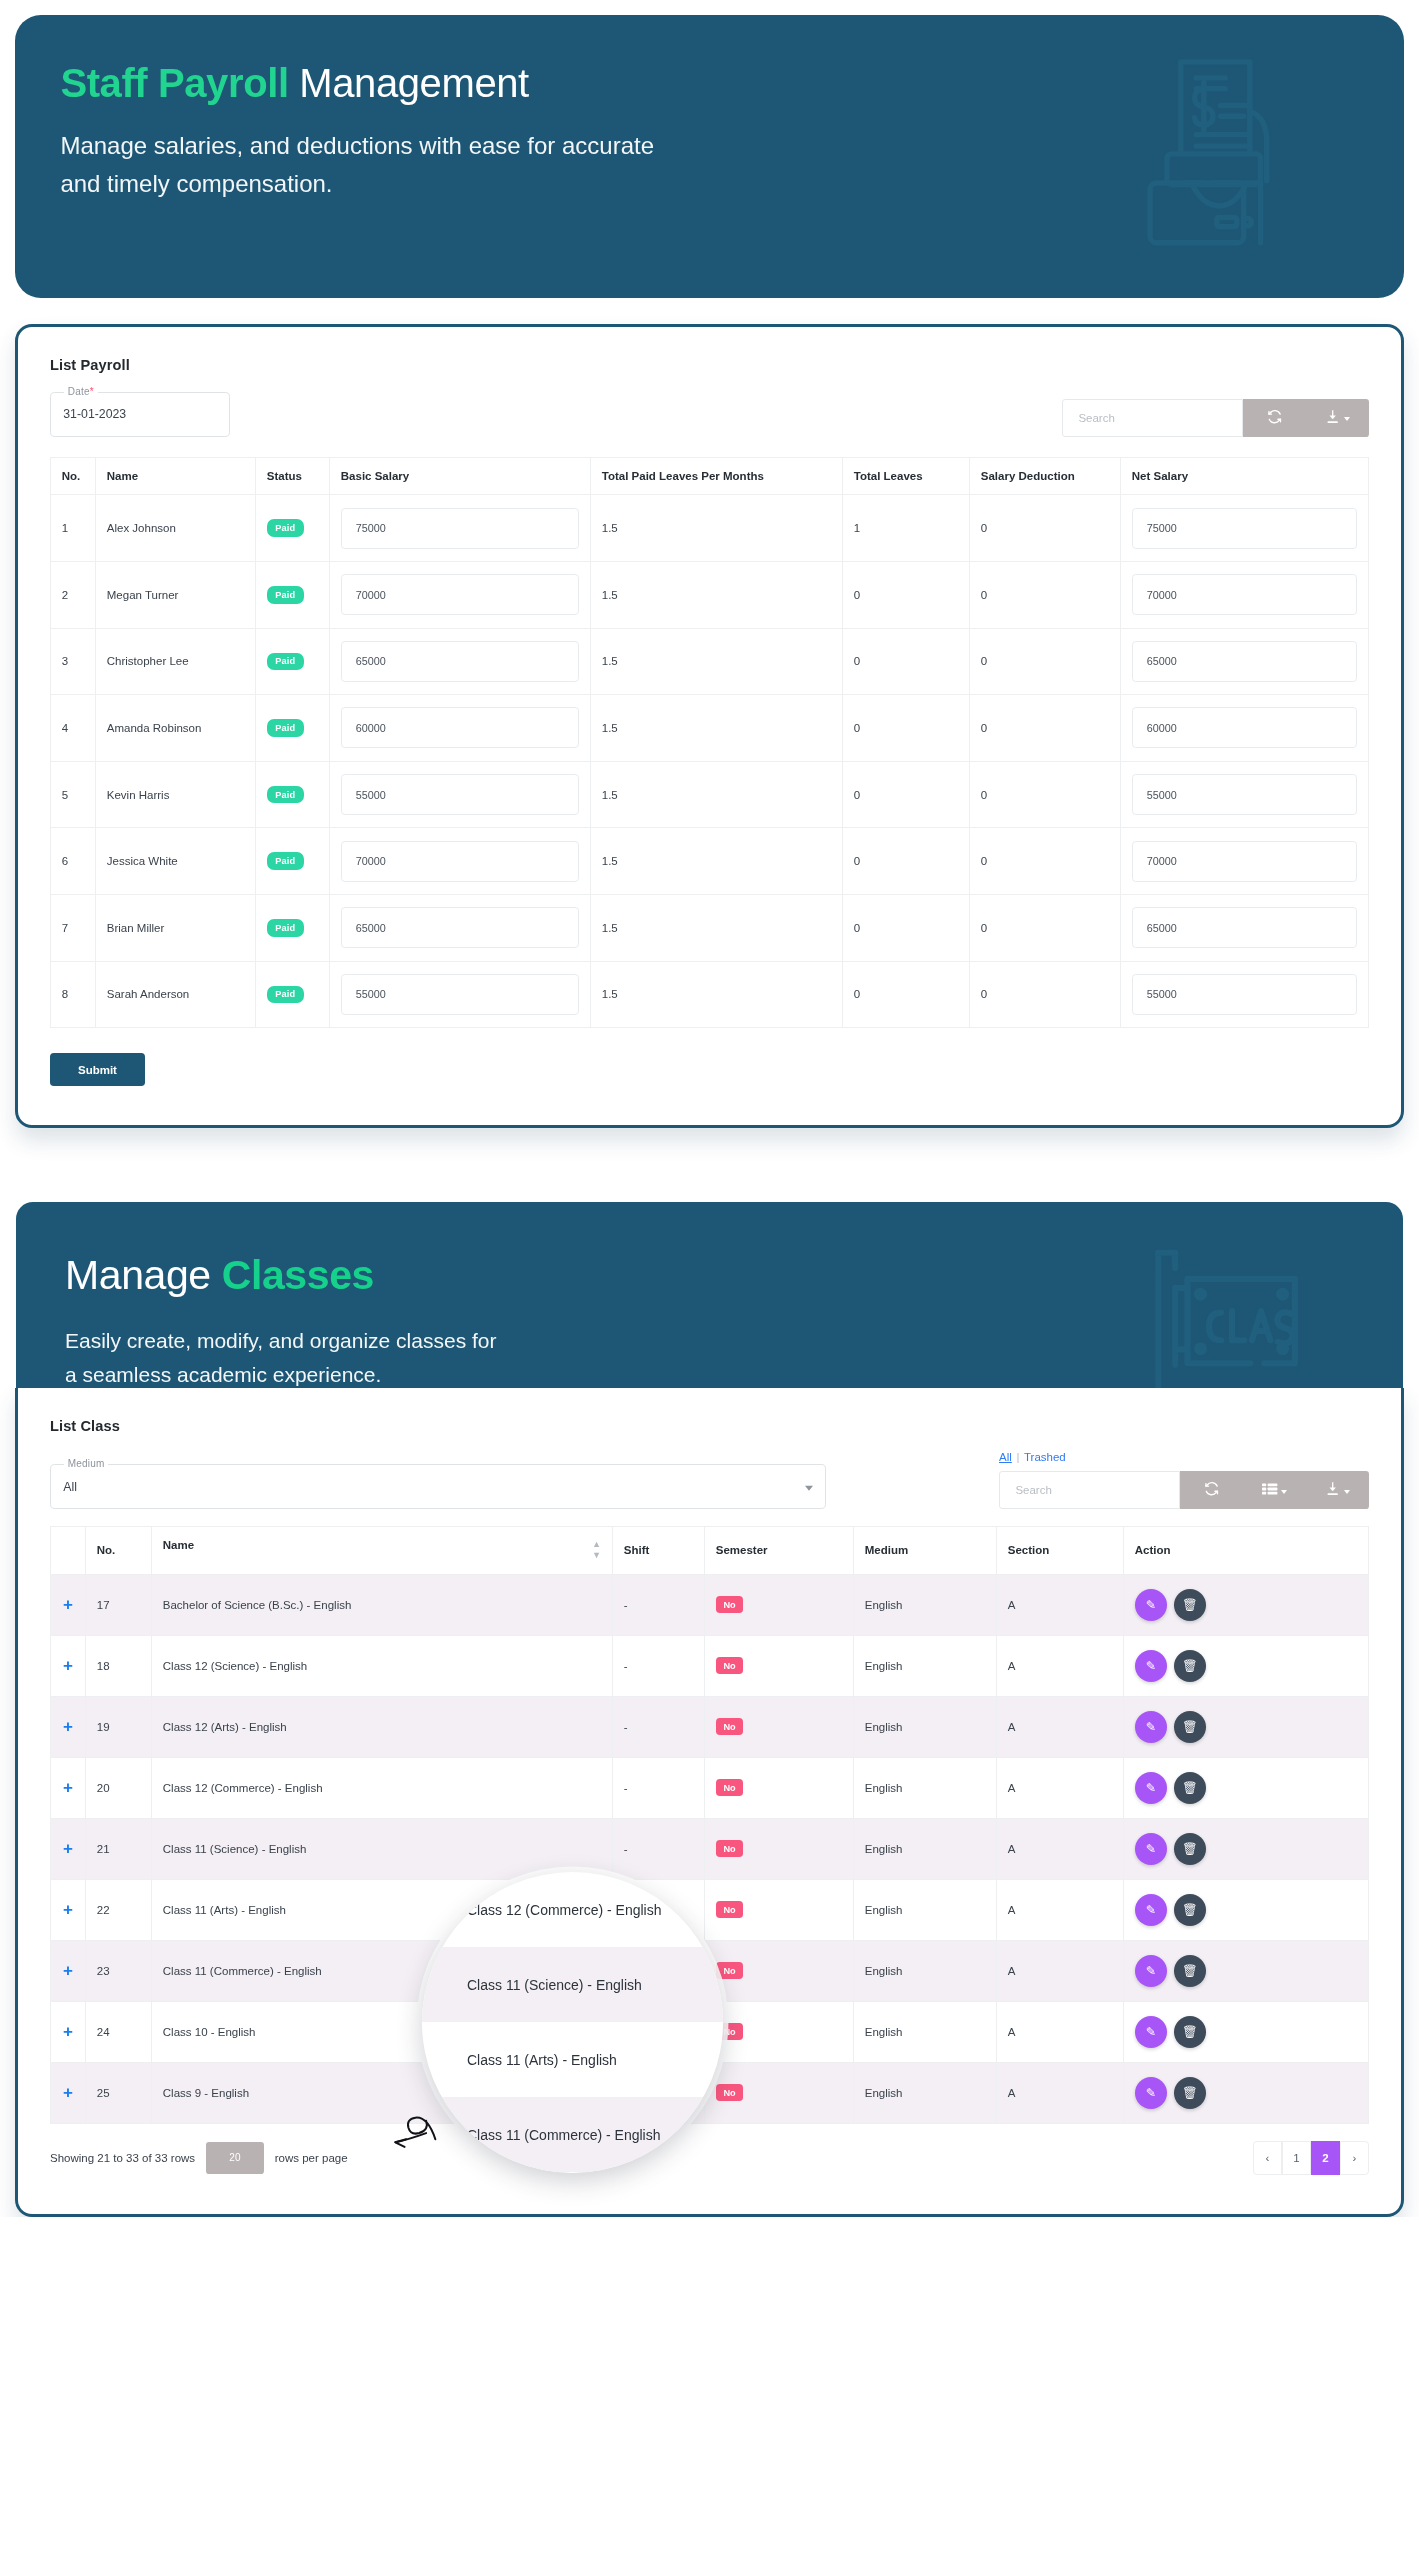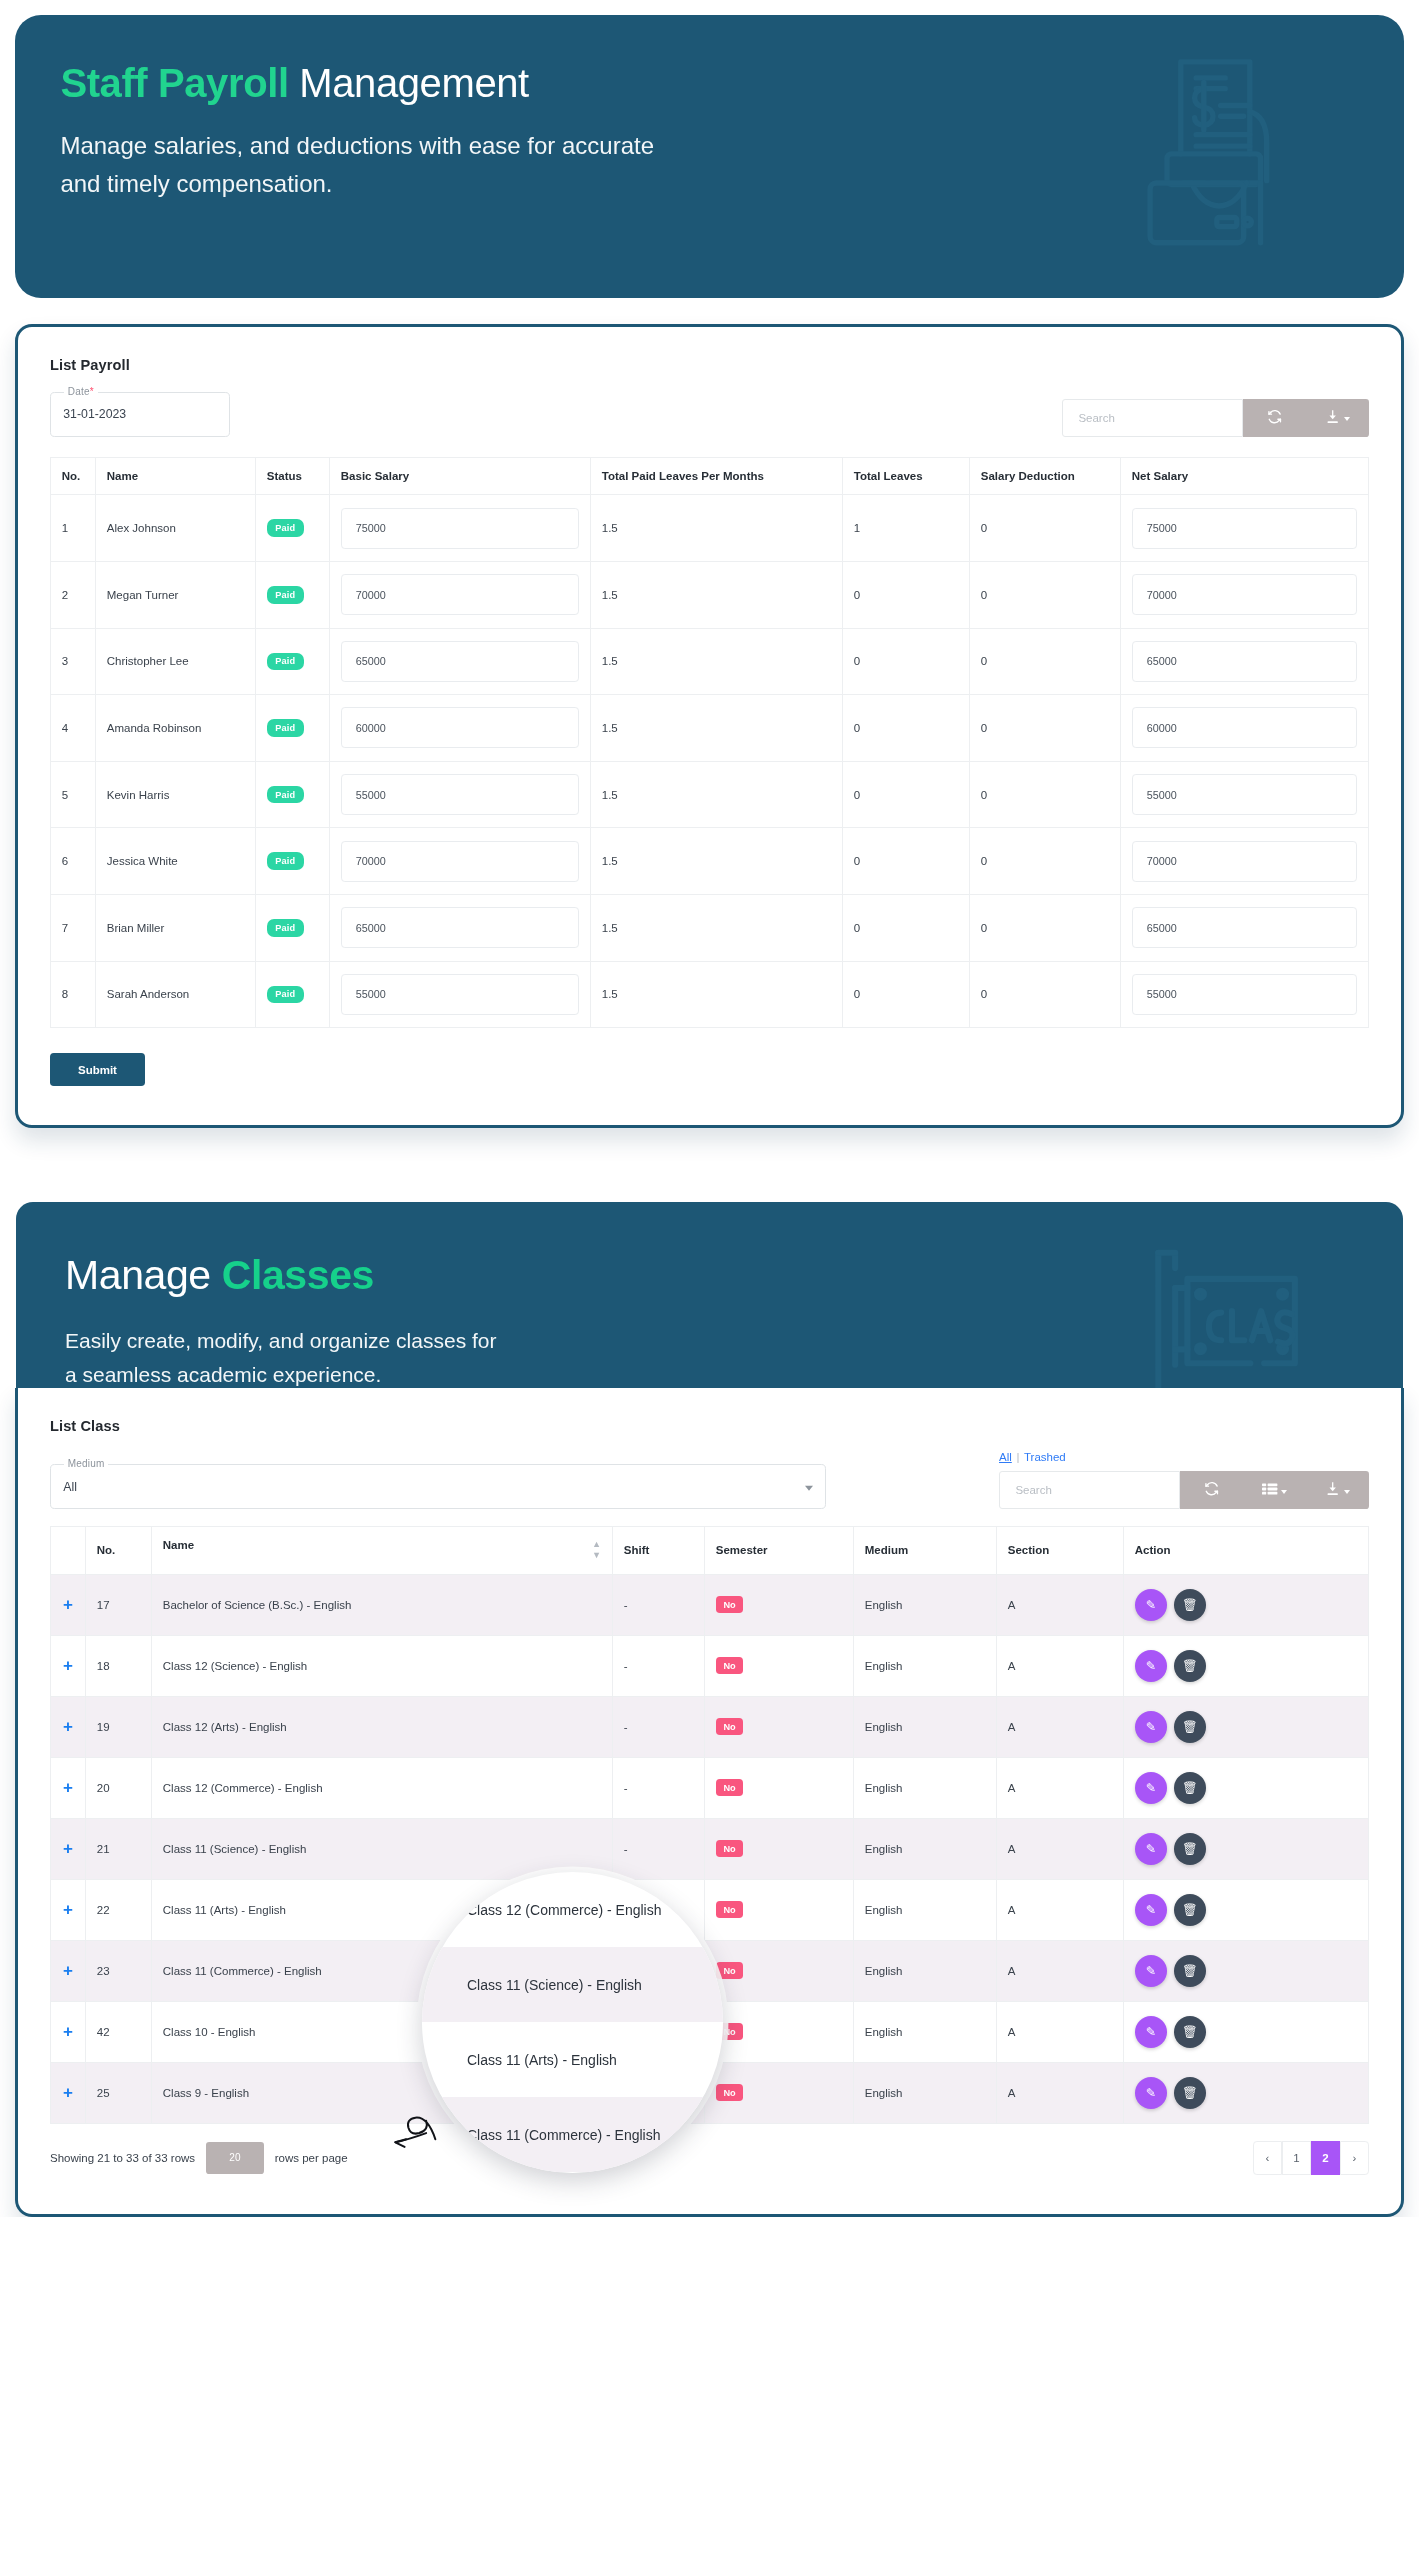--- a/index.html
+++ b/index.html
@@ -727,21 +727,21 @@
             <td>A</td>
             <td>
                 <div class="act-wrap">
               <span class="act-btn act-edit">✎</span>
               <span class="act-btn act-del">🗑</span>
             </div>
               </td>
           </tr>
           <tr class="even">
             <td><span class="plus-icon">+</span></td>
-            <td>42</td>
+            <td>24</td>
             <td>Class 10 - English</td>
             <td>-</td>
             <td><span class="badge-no">No</span></td>
             <td>English</td>
             <td>A</td>
             <td>
                 <div class="act-wrap">
               <span class="act-btn act-edit">✎</span>
               <span class="act-btn act-del">🗑</span>
             </div>

